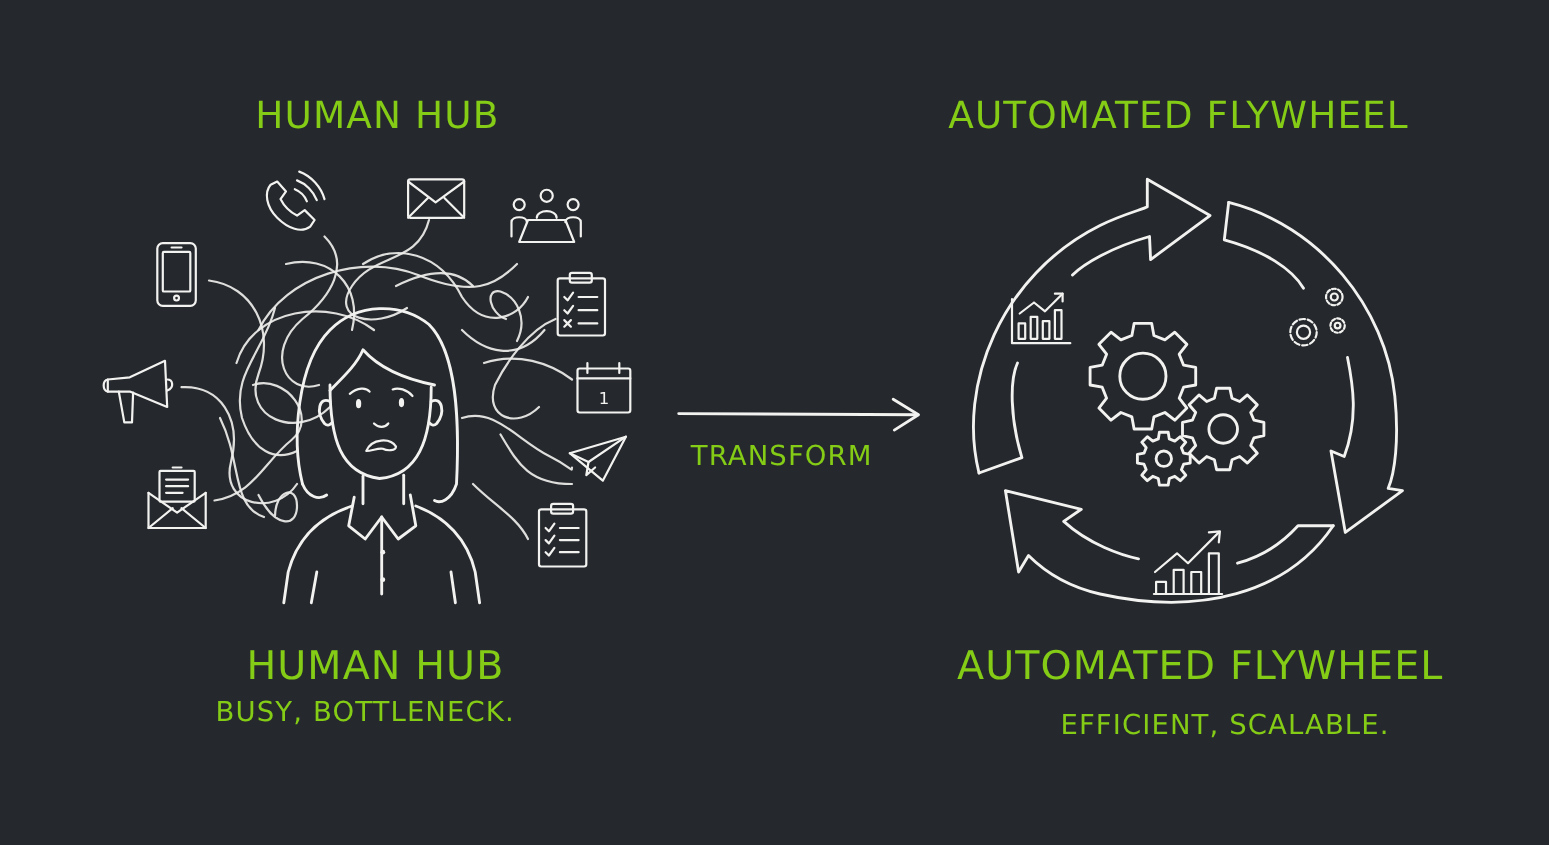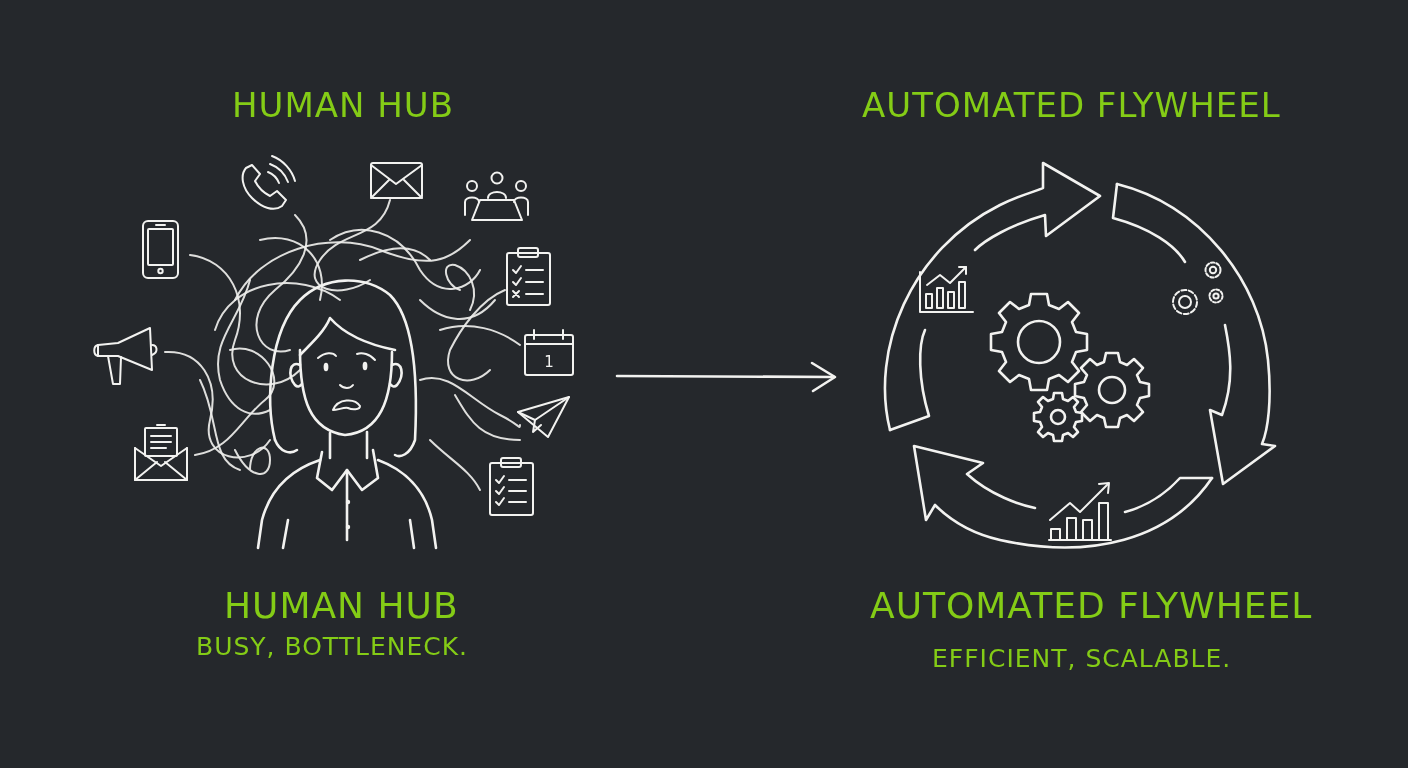--- a/index.html
+++ b/index.html
@@ -34,22 +34,23 @@
 
 <div class="canvas">
 
   <div class="txt title" style="left:232px; top:85px;">Human Hub</div>
   <div class="txt title" style="left:862px; top:85px;">Automated Flywheel</div>
 
   <div class="txt cap-main" style="left:224px; top:585px;">Human Hub</div>
   <div class="txt cap-sub" style="left:196px; top:632px;">Busy, bottleneck.</div>
 
   <div class="txt cap-main" style="left:870px; top:585px;">Automated Flywheel</div>
-  <div class="txt cap-sub" style="left:932px; top:644px;">Efficient, scalable.</div>
-
+  <div class="txt cap-sub" style="left:964px; top:644px;">Efficient, scalable.</div>
+
+  <div class="txt arrow-label" style="left:628px; top:400px;">Transform</div>
 
   <svg width="1408" height="768" viewBox="0 0 1408 768">
 
     <g>
       <path class="w" d="M190 255 C230 260, 250 300, 235 340 C220 380, 270 400, 300 370"></path>
       <path class="w" d="M165 352 C200 350, 220 380, 210 420 C200 460, 250 470, 270 440"></path>
       <path class="w" d="M195 455 C230 450, 240 420, 265 400 C290 380, 260 340, 230 350"></path>
       <path class="w" d="M295 215 C320 240, 300 270, 275 290 C240 320, 260 360, 290 350"></path>
       <path class="w" d="M390 200 C380 240, 340 230, 320 260 C300 290, 340 300, 370 280"></path>
       <path class="w" d="M235 300 C260 250, 330 230, 380 250 C430 270, 450 260, 470 240"></path>

